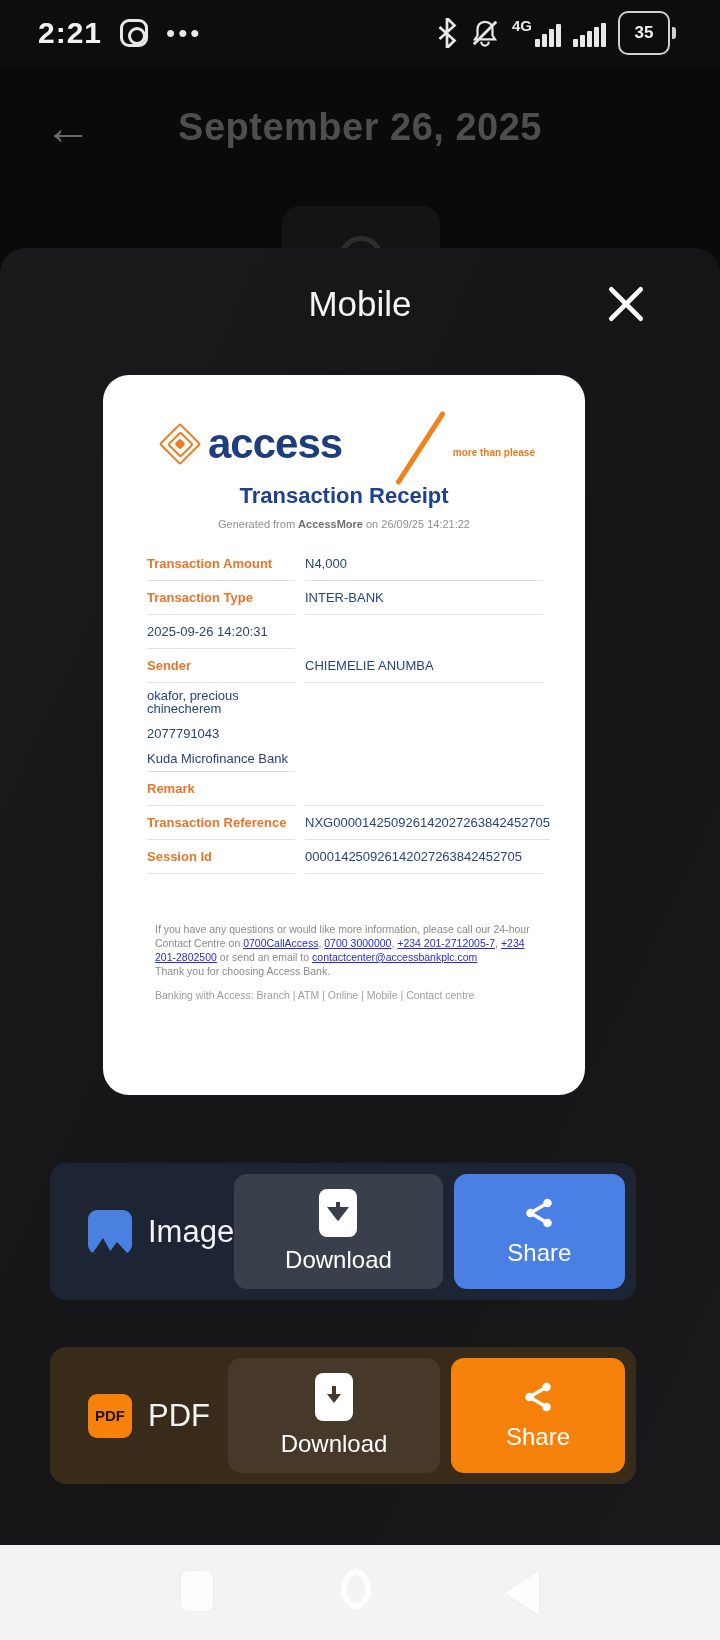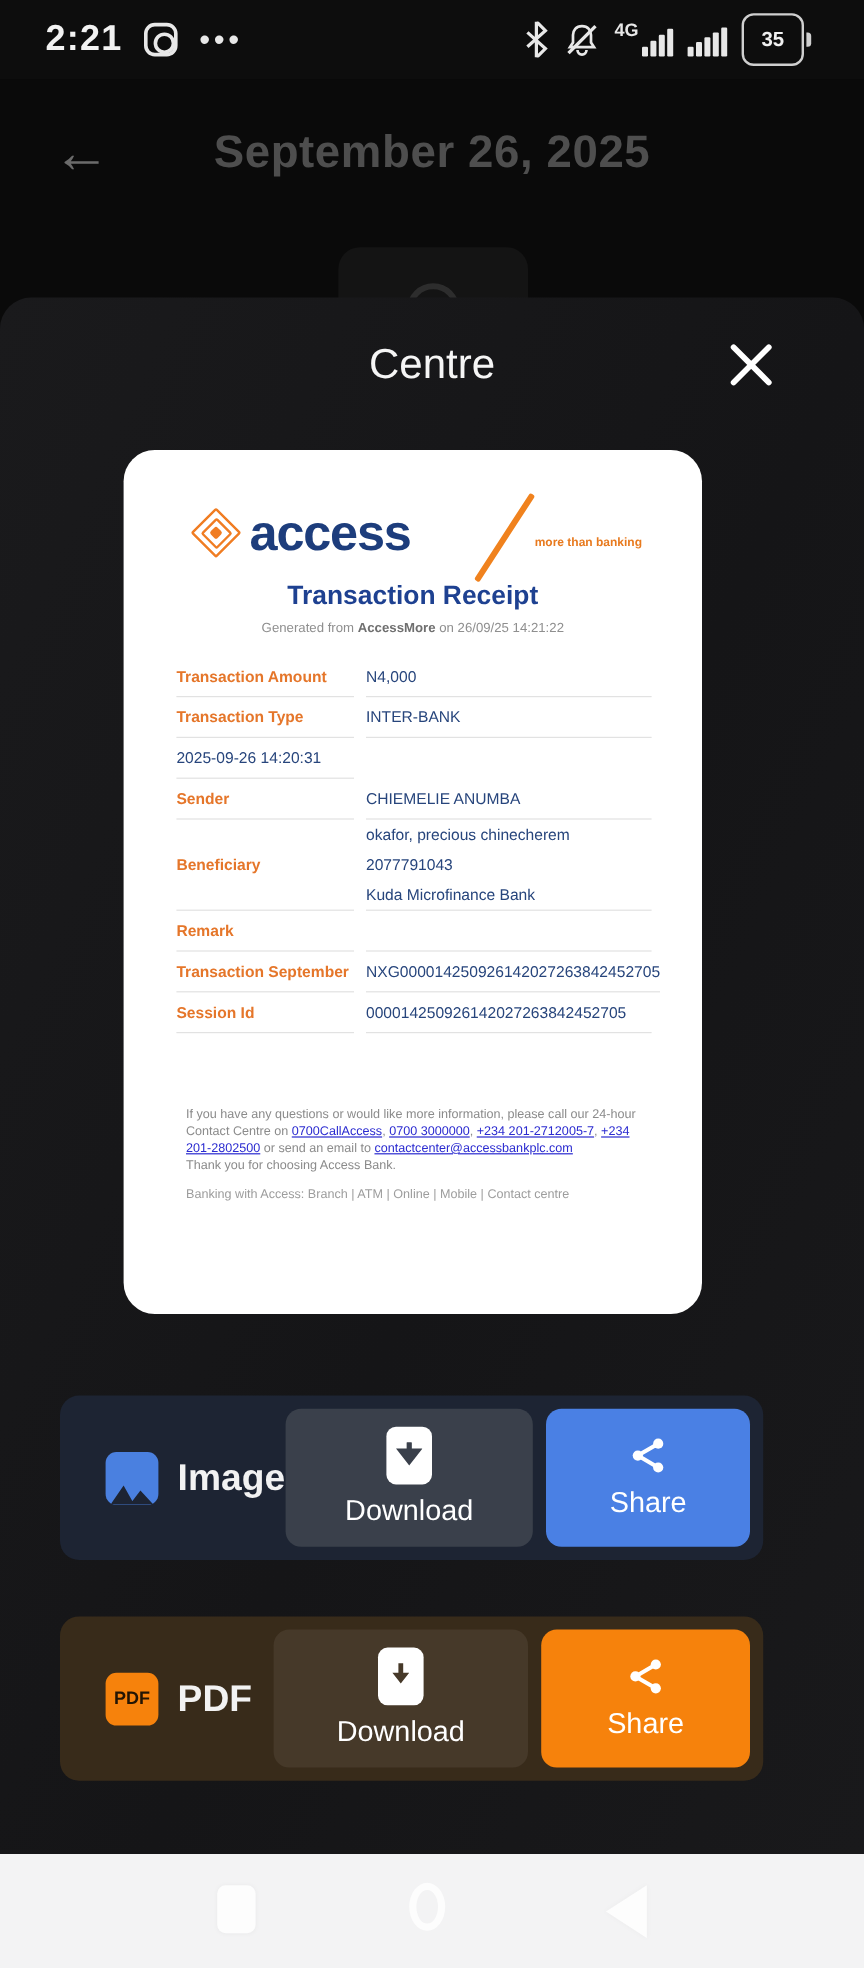--- a/index.html
+++ b/index.html
@@ -70,21 +70,21 @@
   
   .action-row { position:absolute; left:50px; width:586px; height:137px; border-radius:16px; display:flex; align-items:center; padding:0 11px 0 38px; }
   .action-row.image { top:915px; background:#1d2433; }
   .action-row.pdf { top:1099px; background:#382b1a; }
   .ar-left { display:flex; align-items:center; gap:16px; flex:1; }
   .type-icon { width:44px; height:44px; border-radius:9px; display:flex; align-items:flex-end; justify-content:center; overflow:hidden; }
   .type-icon.img { background:#4a80e0; }
   .type-icon.img svg { display:block; }
   .type-icon.pdf { background:#f6820c; align-items:center; }
   .type-icon.pdf span { color:#231504; font-size:15px; font-weight:800; letter-spacing:0; }
-  .ar-label { color:#f2f2f2; font-size:31px; font-weight:700; }
+  .ar-label { color:#f2f2f2; font-size:31px; font-weight:400; }
   .ar-btn { height:115px; border-radius:13px; display:flex; flex-direction:column; align-items:center; justify-content:center; gap:9px; border:none; cursor:pointer; }
   .ar-btn span { color:#fff; font-size:24px; font-weight:400; font-family:"Liberation Sans", sans-serif; }
   .btn-download { width:212px; margin-right:11px; }
   .btn-share { width:174px; }
   .image .btn-download { background:#3a404b; }
   .image .btn-share { background:#4a80e4; }
   .pdf .btn-download { background:#463929; }
   .pdf .btn-share { background:#f6820c; }
   .dl-icon { width:38px; height:48px; background:#ffffff; border-radius:8px; display:flex; align-items:center; justify-content:center; }
 
@@ -140,39 +140,39 @@
   <div class="page-header">
     <div class="back-btn">←</div>
     <div class="page-title">September 26, 2025</div>
   </div>
 
   <div class="bg-card-fragment">
     <div class="bg-card-arc"></div>
   </div>
 
   <div class="sheet">
-    <div class="sheet-title">Centre</div>
+    <div class="sheet-title">Mobile</div>
     <div class="close-btn">
       <svg viewBox="0 0 24 24">
           <path d="M4 4 L20 20 M20 4 L4 20" stroke="#ffffff" stroke-width="2.6" stroke-linecap="round"></path>
         </svg>
     </div>
 
     <div class="receipt-card">
       <div class="logo-row">
         <div class="access-logo">
           <div class="diamond">
             <div class="d1"></div>
               <div class="d2"></div>
               <div class="d3"></div>
           </div>
           <div class="access-word">access</div>
         </div>
         <div class="slash"></div>
-        <div class="tagline">more than banking</div>
+        <div class="tagline">more than please</div>
       </div>
 
       <div class="r-title">Transaction Receipt</div>
       <div class="generated"><span>Generated from </span><b>AccessMore</b><span> on 26/09/25 14:21:22</span></div>
 
       <div class="r-table" id="receipt-rows">
           <div class="r-row">
             <div class="r-label">Transaction Amount</div>
             <div class="r-value">
               <div class="r-vline">N4,000</div>
@@ -189,35 +189,34 @@
               <div class="r-vline">2025-09-26 14:20:31</div>
             </div>
           </div>
           <div class="r-row">
             <div class="r-label">Sender</div>
             <div class="r-value">
               <div class="r-vline">CHIEMELIE ANUMBA</div>
             </div>
           </div>
           <div class="r-row">
-            <div class="r-label">Beneficiary</div>
             <div class="r-value">
               <div class="r-vline">okafor, precious chinecherem</div>
               <div class="r-vline">2077791043</div>
               <div class="r-vline">Kuda Microfinance Bank</div>
             </div>
           </div>
           <div class="r-row">
             <div class="r-label">Remark</div>
             <div class="r-value">
               <div class="r-vline"></div>
             </div>
           </div>
           <div class="r-row">
-            <div class="r-label">Transaction September</div>
+            <div class="r-label">Transaction Reference</div>
             <div class="r-value">
               <div class="r-vline">NXG000014250926142027263842452705</div>
             </div>
           </div>
           <div class="r-row">
             <div class="r-label">Session Id</div>
             <div class="r-value">
               <div class="r-vline">000014250926142027263842452705</div>
             </div>
           </div>

